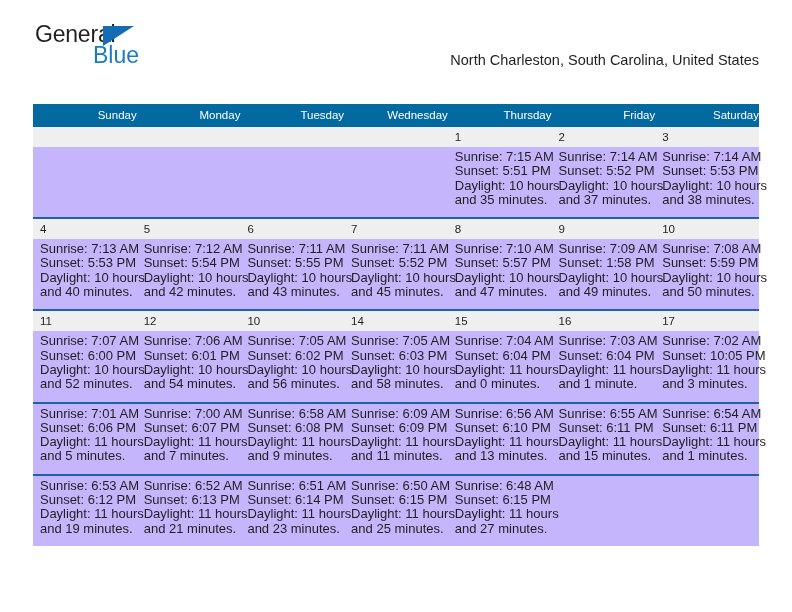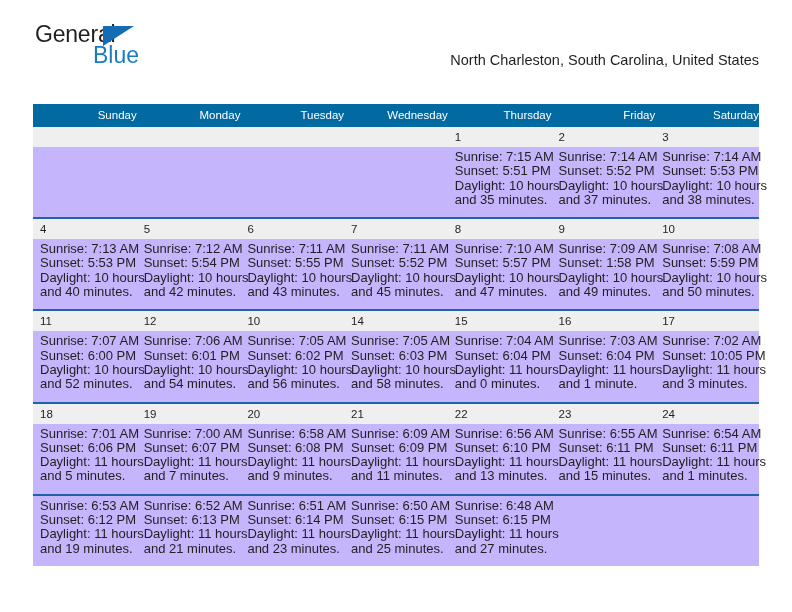--- a/index.html
+++ b/index.html
@@ -300,29 +300,20 @@
           <td>
             <span class="ln">Sunrise: 7:02 AM</span>
             <span class="ln">Sunset: 10:05 PM</span>
             <span class="ln">Daylight: 11 hours</span>
             <span class="ln">and 3 minutes.</span>
           </td>
         </tr>
         <tr class="wk-sep">
           <td colspan="7"></td>
         </tr>
-        <tr class="daynum-row">
-          <td>18</td>
-          <td>19</td>
-          <td>20</td>
-          <td>21</td>
-          <td>22</td>
-          <td>23</td>
-          <td>24</td>
-        </tr>
         <tr class="info-row">
           <td>
             <span class="ln">Sunrise: 7:01 AM</span>
             <span class="ln">Sunset: 6:06 PM</span>
             <span class="ln">Daylight: 11 hours</span>
             <span class="ln">and 5 minutes.</span>
           </td>
           <td>
             <span class="ln">Sunrise: 7:00 AM</span>
             <span class="ln">Sunset: 6:07 PM</span>

